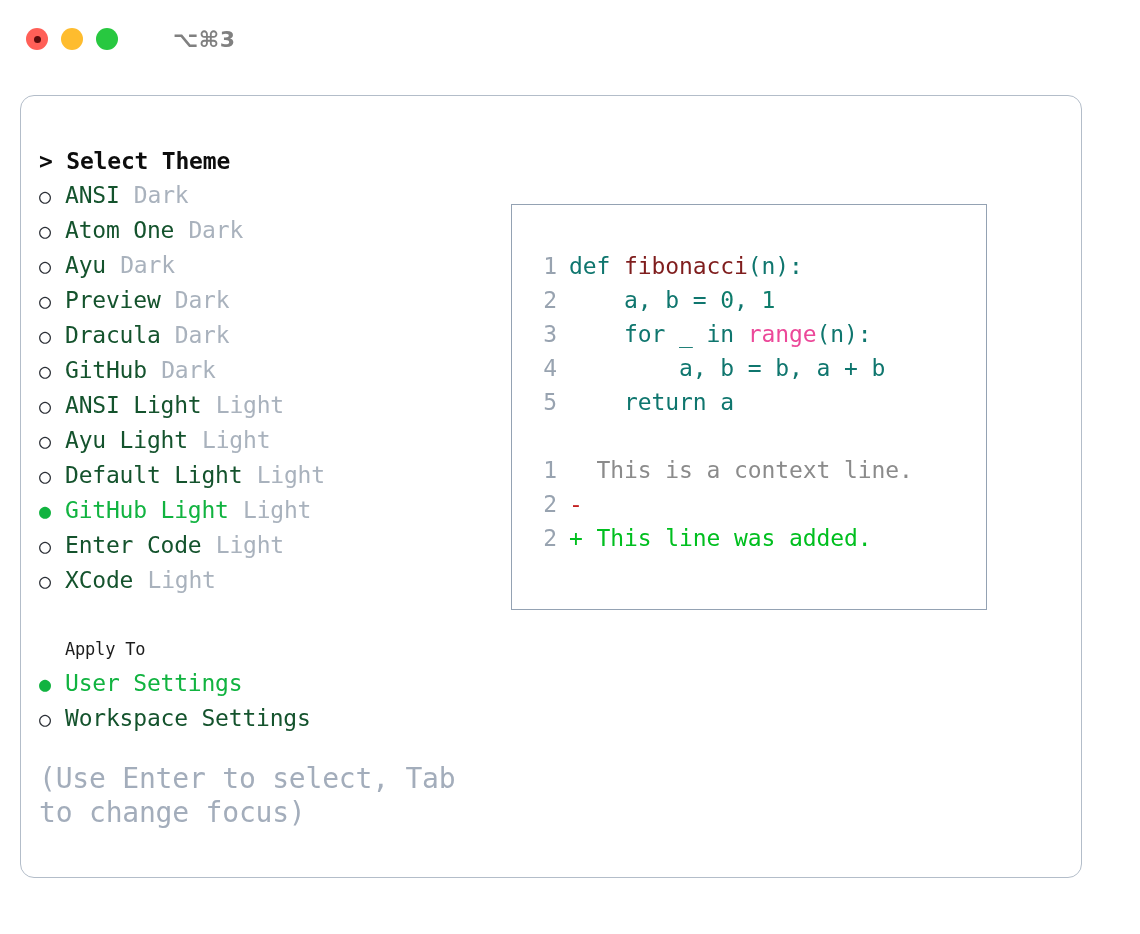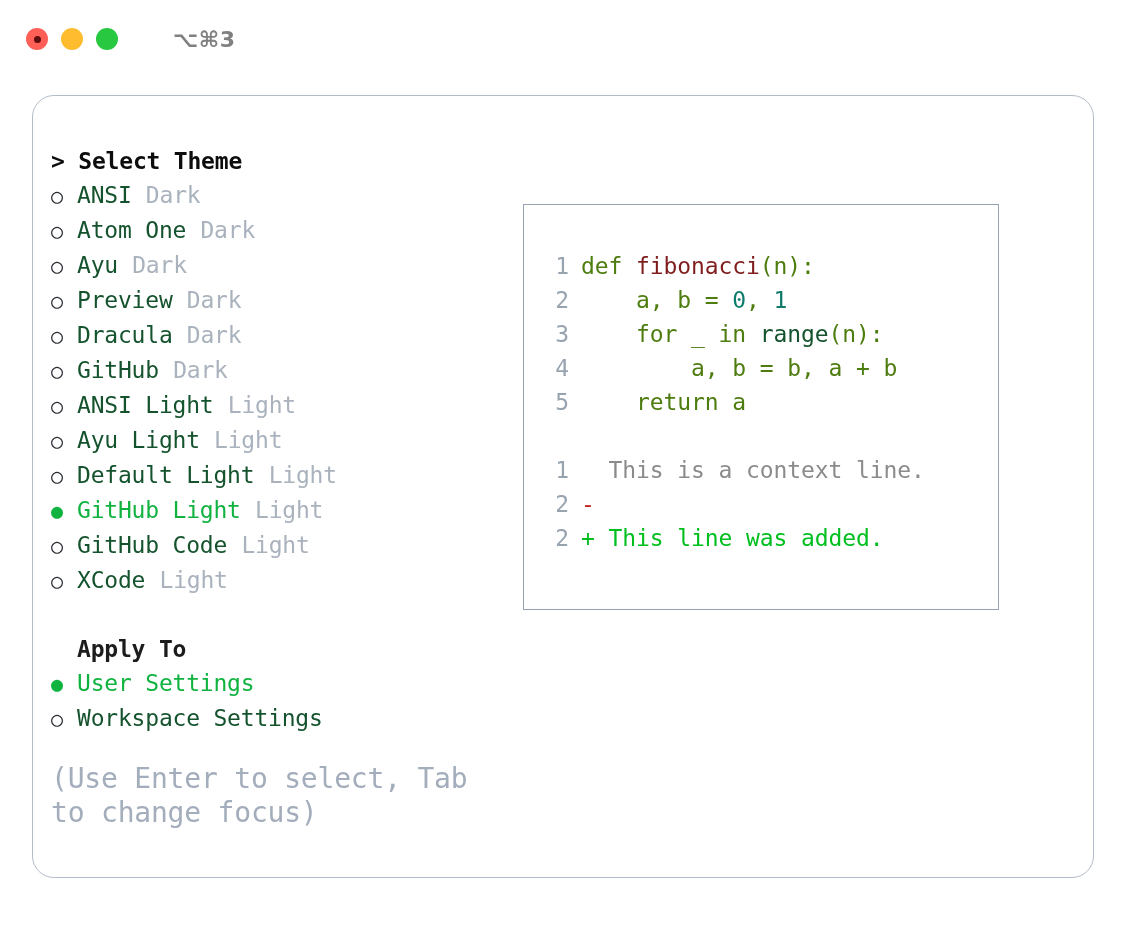--- a/index.html
+++ b/index.html
@@ -64,26 +64,26 @@
     font-size: 22px;
     font-weight: 700;
     color: #808080;
     letter-spacing: 0.5px;
     font-family: "DejaVu Sans", "Liberation Sans", sans-serif;
   }
 
   
   .panel {
     position: absolute;
-    left: 32px;
+    left: 20px;
     top: 95px;
     width: 1062px;
     height: 783px;
     border: 1.6px solid #b3bdc9;
-    border-radius: 22px;
+    border-radius: 14px;
     box-sizing: border-box;
     background: #ffffff;
   }
 
   .content {
     position: absolute;
     left: 0; top: 0;
     width: 100%;
     height: 100%;
   }
@@ -98,22 +98,22 @@
 
   .section-title {
     font-size: 23px;
     font-weight: 700;
     color: #0d0d0d;
     line-height: 34px;
     white-space: pre;
     letter-spacing: -0.2px;
   }
   .section-title-plain {
-    font-size: 23px;
-    font-weight: 700;
+    font-size: 17px;
+    font-weight: 400;
     color: #1c1c1c;
     line-height: 34px;
     white-space: pre;
     letter-spacing: -0.2px;
   }
 
   .opt {
     display: flex;
     align-items: baseline;
     font-size: 23px;
@@ -197,22 +197,22 @@
     flex: 0 0 28px;
     width: 28px;
     text-align: right;
     color: #98a3b0;
     margin-right: 12px;
   }
   .code-text { color: #24292e; }
 
   .tok-fn     { color: #7f1d1d; }
   .tok-num    { color: #0e7c6b; }
-  .tok-call   { color: #14532d; }
-  .tok-plain  { color: #4d7c0f; }
+  .tok-call   { color: #ec4899; }
+  .tok-plain  { color: #0f766e; }
 
   .diff-ctx { color: #8b8b8b; }
   .diff-del { color: #c32020; }
   .diff-add { color: #00bf1f; }
 
   .gap-line { height: 34px; }
 </style>
 </head>
 <body>
 
@@ -289,21 +289,21 @@
         </div>
 
         <div class="opt selected">
           <span class="bullet">●</span>
           <span class="label">GitHub Light</span>
           <span class="variant">Light</span>
         </div>
 
         <div class="opt">
           <span class="bullet">○</span>
-          <span class="label">GitHub Code</span>
+          <span class="label">Enter Code</span>
           <span class="variant">Light</span>
         </div>
 
         <div class="opt">
           <span class="bullet">○</span>
           <span class="label">XCode</span>
           <span class="variant">Light</span>
         </div>
 
         <div class="spacer-row"></div>

